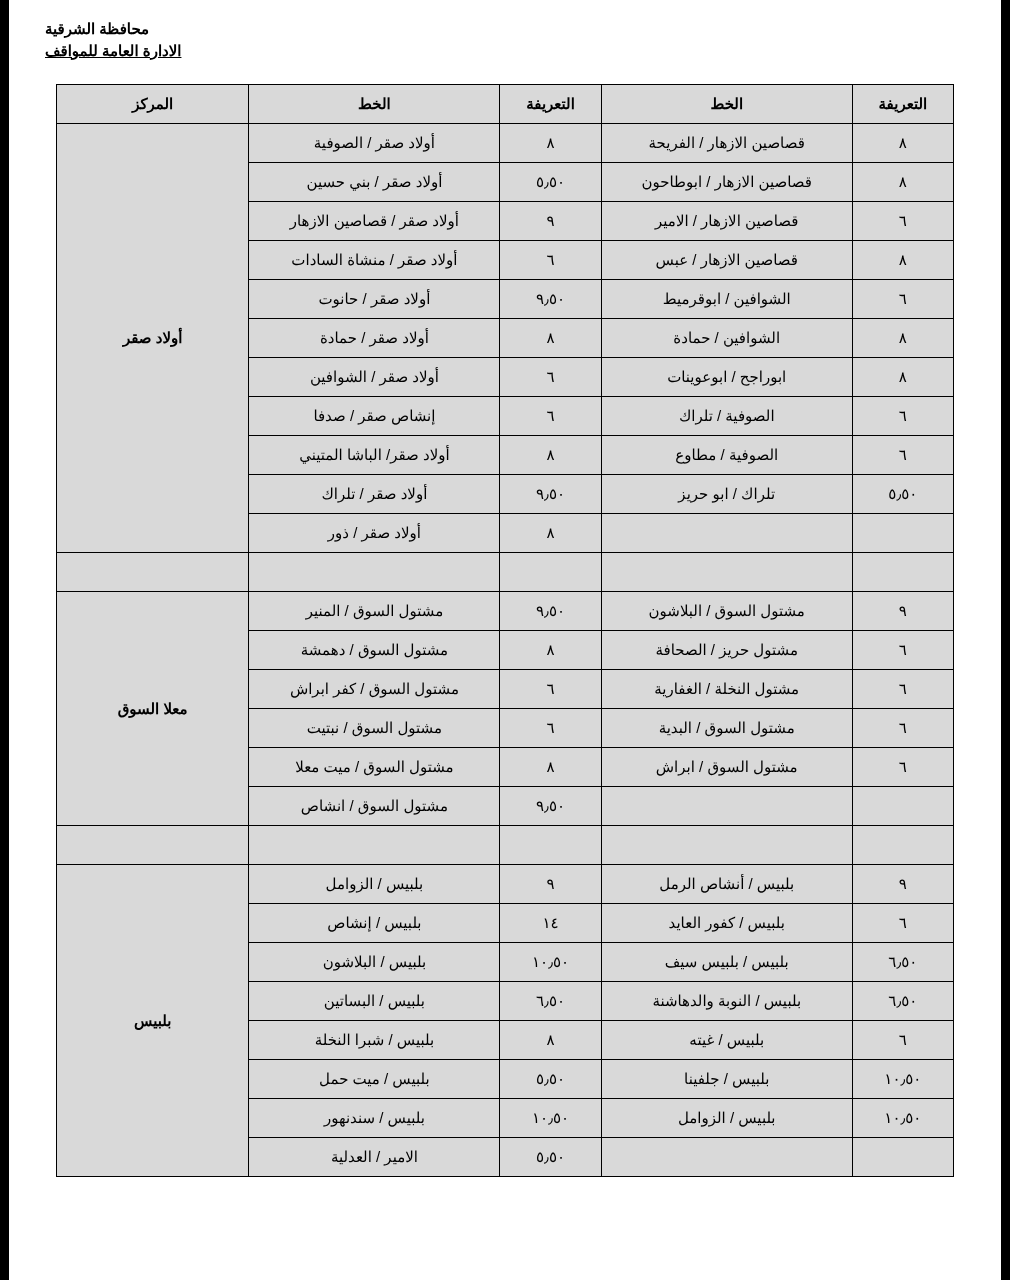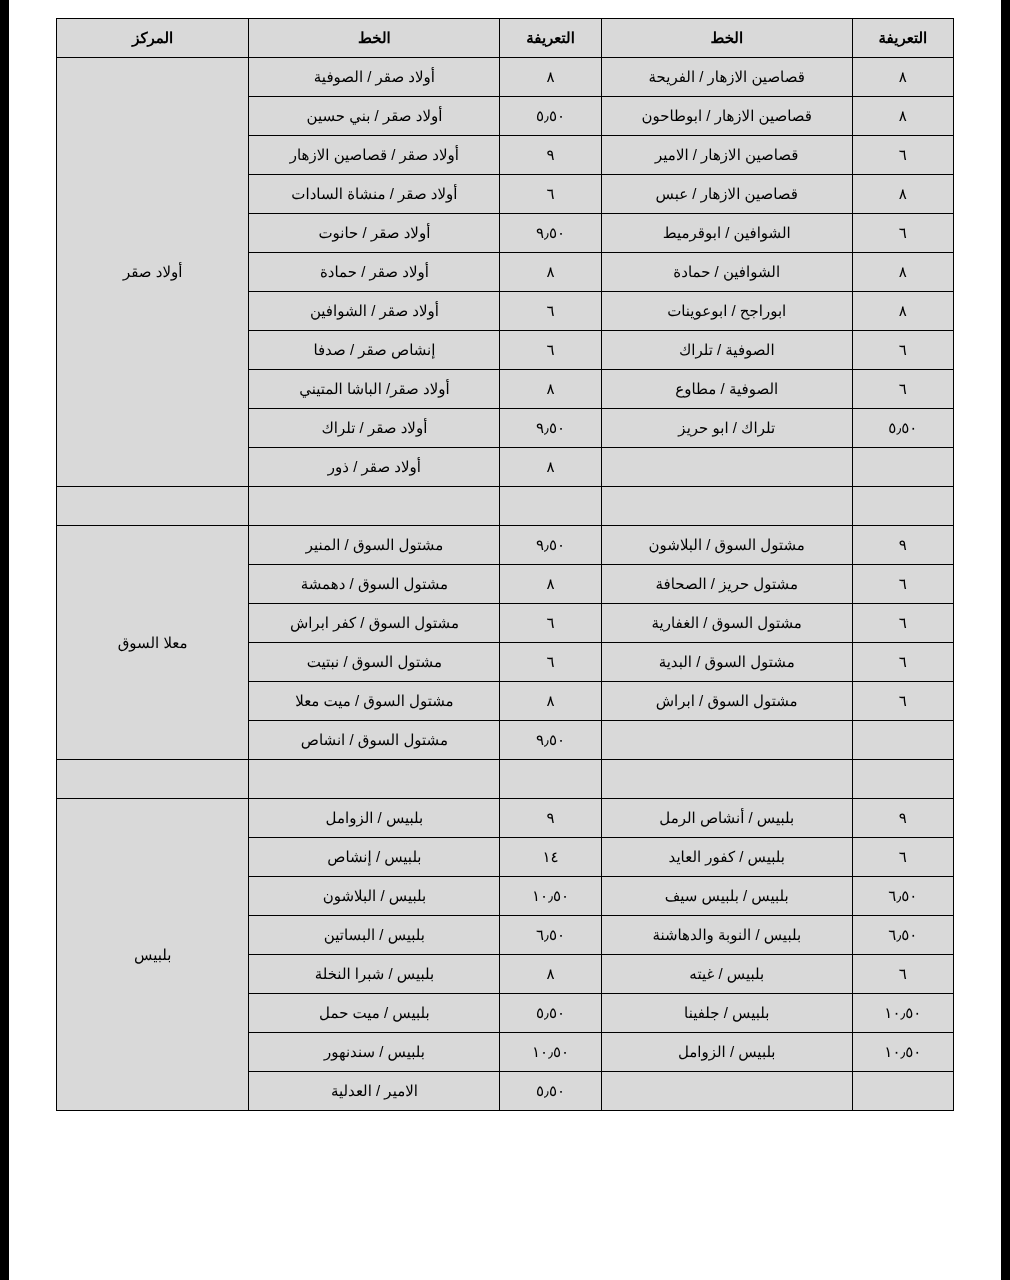--- a/index.html
+++ b/index.html
@@ -59,40 +59,44 @@
   }
   .col-fare { width: 100px; }
   .col-line { width: 248px; }
   .col-center { width: 190px; }
   th.hdr {
     font-weight: bold;
     font-size: 16px;
     height: 42px;
   }
   td.center-cell {
-    font-weight: normal;
+    font-weight: bold;
     font-size: 19px;
     margin-left: 16px;
   }
   td.blank {
     background: #ffffff;
     border: none;
   }
   .group-sep td {
     border: none;
     background: #fff;
     height: 9px;
     padding: 0;
   }
 </style>
 </head>
 <body>
 
 <div class="page">
 
+  <div class="header">
+    <div class="line1">محافظة الشرقية</div>
+    <div class="line2">الادارة العامة للمواقف</div>
+  </div>
 
   <table class="fare-table">
     <colgroup>
       <col class="col-fare">
       <col class="col-line">
       <col class="col-fare">
       <col class="col-line">
       <col class="col-center">
     </colgroup>
     <thead>
@@ -187,21 +191,21 @@
           <td class="center-cell" rowspan="6">معلا السوق</td>
         </tr>
         <tr>
           <td>٦</td>
           <td>مشتول حريز / الصحافة</td>
           <td>٨</td>
           <td>مشتول السوق / دهمشة</td>
         </tr>
         <tr>
           <td>٦</td>
-          <td>مشتول السوق / الغفارية</td>
+          <td>مشتول النخلة / الغفارية</td>
           <td>٦</td>
           <td>مشتول السوق / كفر ابراش</td>
         </tr>
         <tr>
           <td>٦</td>
           <td>مشتول السوق / البدية</td>
           <td>٦</td>
           <td>مشتول السوق / نبتيت</td>
         </tr>
         <tr>

